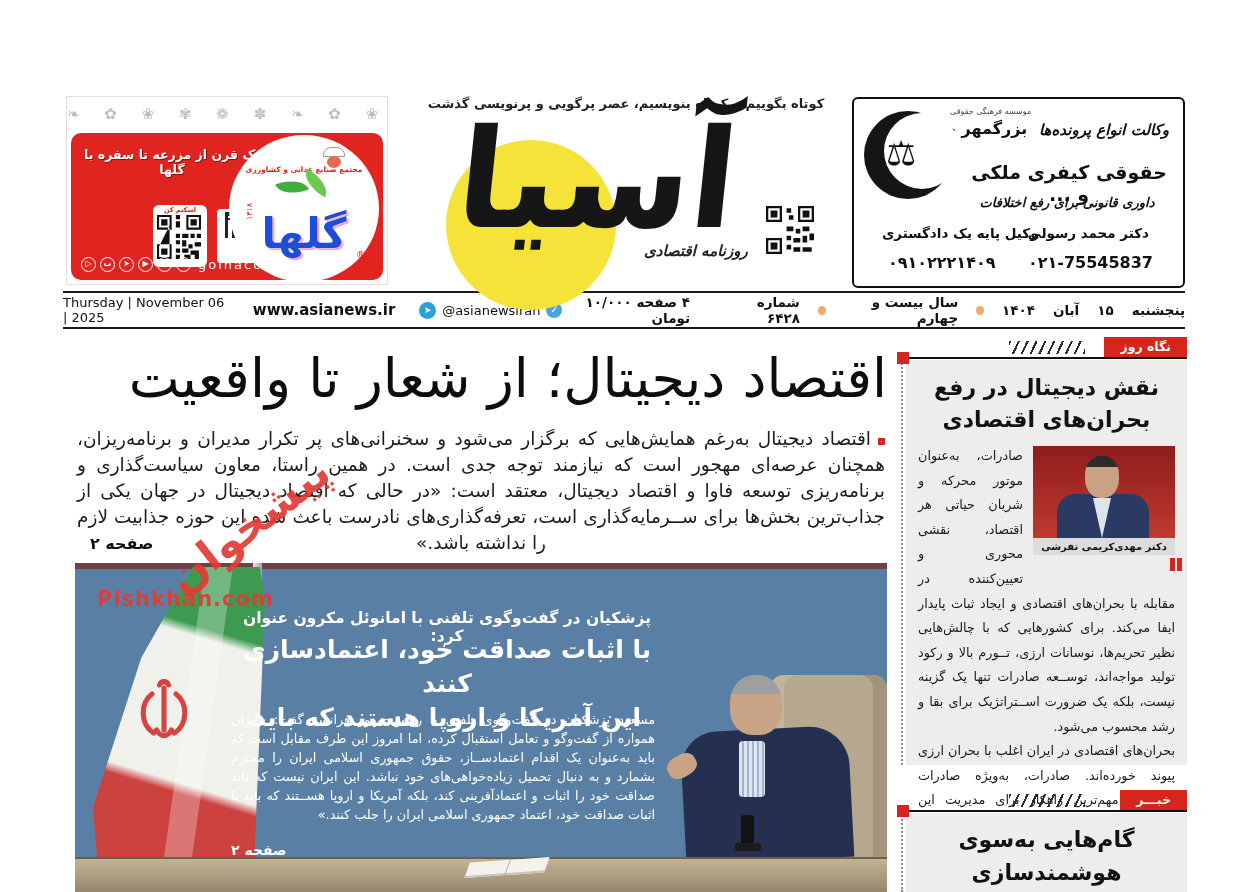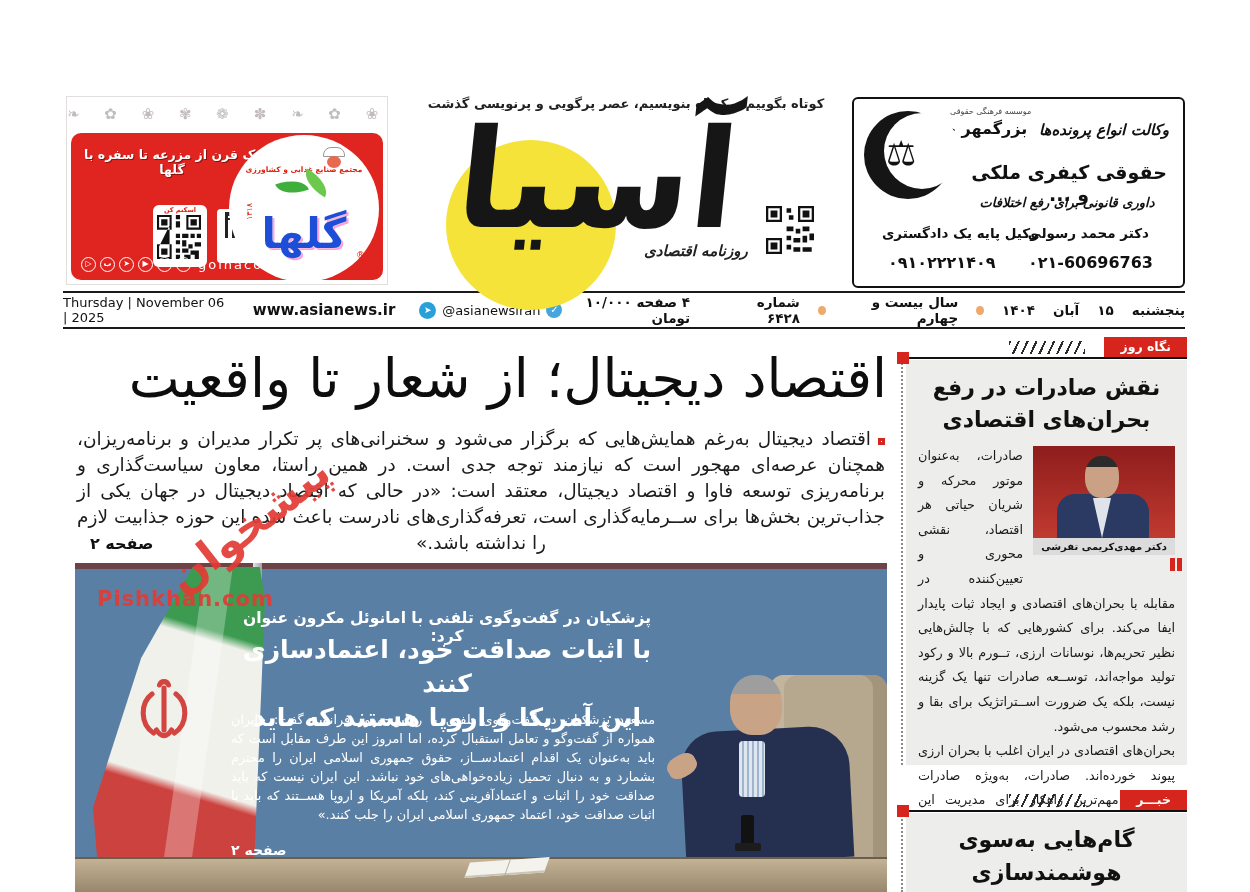--- a/index.html
+++ b/index.html
@@ -214,21 +214,21 @@
   <div class="ad-law">
     <div class="law-org">موسسه فرهنگی حقوقی</div>
     <div class="law-brand">بزرگمهر حکیم</div>
     <div class="law-moon"></div>
     <div class="law-scales">⚖</div>
     <div class="law-line1">وکالت انواع پرونده‌ها</div>
     <div class="law-line2">حقوقی کیفری ملکی و ...</div>
     <div class="law-line3">داوری قانونی برای رفع اختلافات</div>
     <div class="law-name">دکتر محمد رسولی</div>
     <div class="law-title">وکیل پایه یک دادگستری</div>
-    <div class="law-phone1">۰۲۱-60696763</div>
+    <div class="law-phone1">۰۲۱-75545837</div>
     <div class="law-phone2">۰۹۱۰۲۲۲۱۴۰۹</div>
   </div>
 
   <div class="rule-a"></div>
   <div class="rule-b"></div>
   <div class="dateline">
     <div class="dl-en">
       <span>Thursday | November 06 | 2025</span>
       <span class="dl-web">www.asianews.ir</span>
       <span class="dl-tg">
@@ -291,21 +291,21 @@
 
   <div class="sidebar">
 
     <div class="side-sec sec1">
       <div class="sec-hatch"></div>
       <div class="sec-label">نگاه روز</div>
       <div class="sec-rule"></div>
       <div class="sec-redsq"></div>
       <div class="sec-dotted"></div>
       <div class="sec-body">
-        <div class="side-title">نقش صادرات در رفع بحران‌های اقتصادی</div>
+        <div class="side-title">نقش دیجیتال در رفع بحران‌های اقتصادی</div>
         <div class="portrait">
           <div class="portrait-img">
             <div class="p-body"></div>
             <div class="p-shirt"></div>
             <div class="p-head"></div>
           </div>
           <div class="portrait-cap">دکتر مهدی‌کریمی تفرشی</div>
           <div class="portrait-bars"></div>
         </div>
         <p class="side-p">صادرات، به‌عنوان موتور محرکه و شریان حیاتی هر اقتصاد، نقشی محوری و تعیین‌کننده در مقابله با بحران‌های اقتصادی و ایجاد ثبات پایدار ایفا می‌کند. برای کشورهایی که با چالش‌هایی نظیر تحریم‌ها، نوسانات ارزی، تــورم بالا و رکود تولید مواجه‌اند، توســعه صادرات تنها یک گزینه نیست، بلکه یک ضرورت اســتراتژیک برای بقا و رشد محسوب می‌شود.</p>

